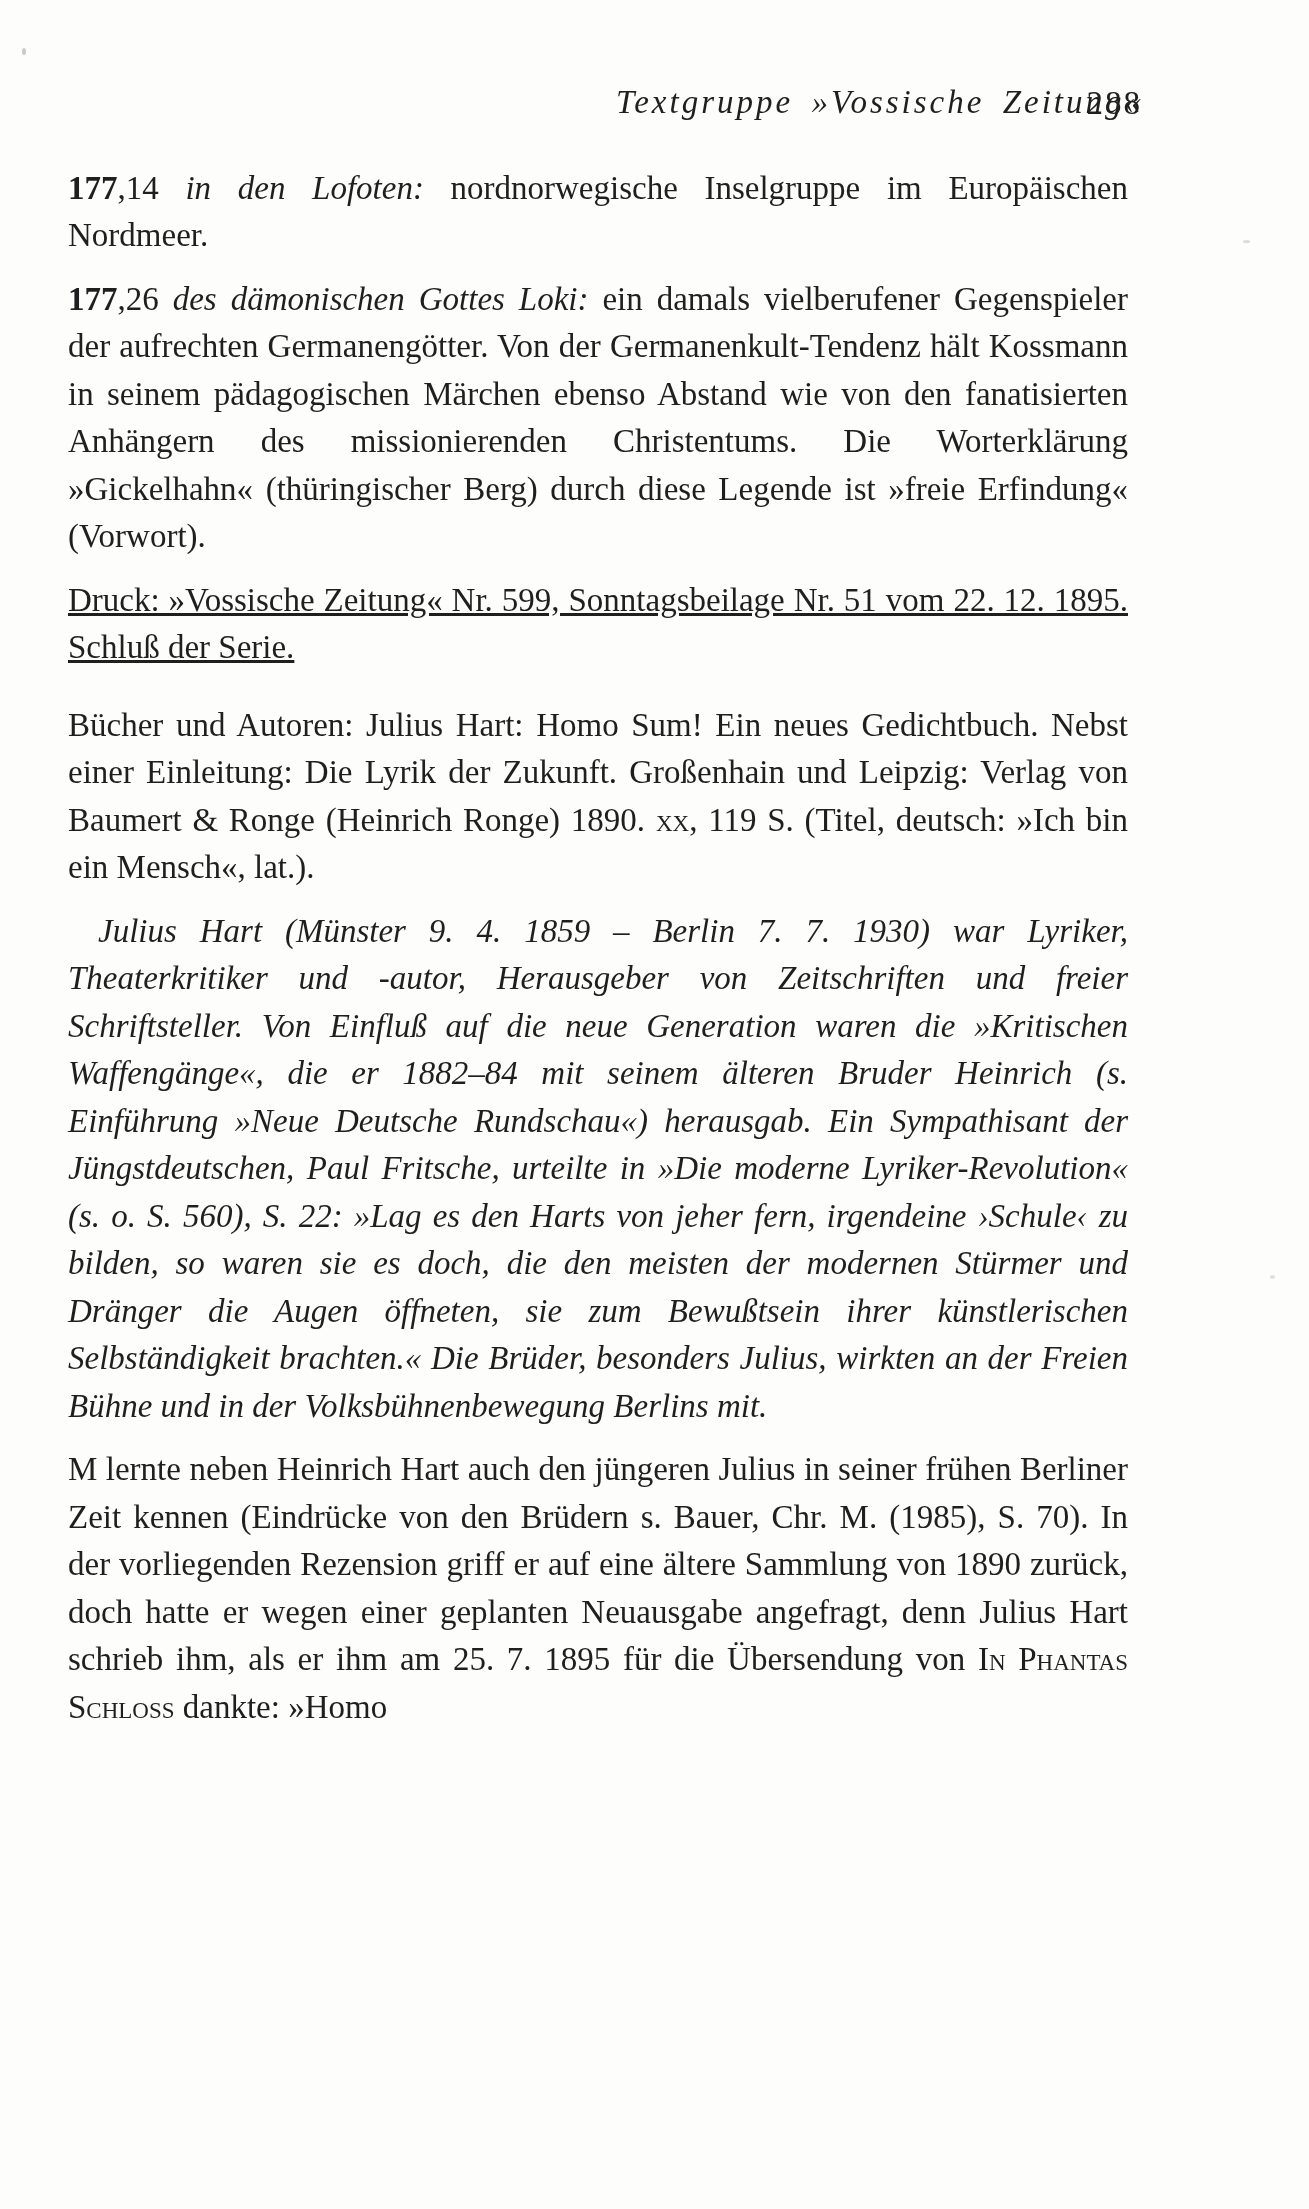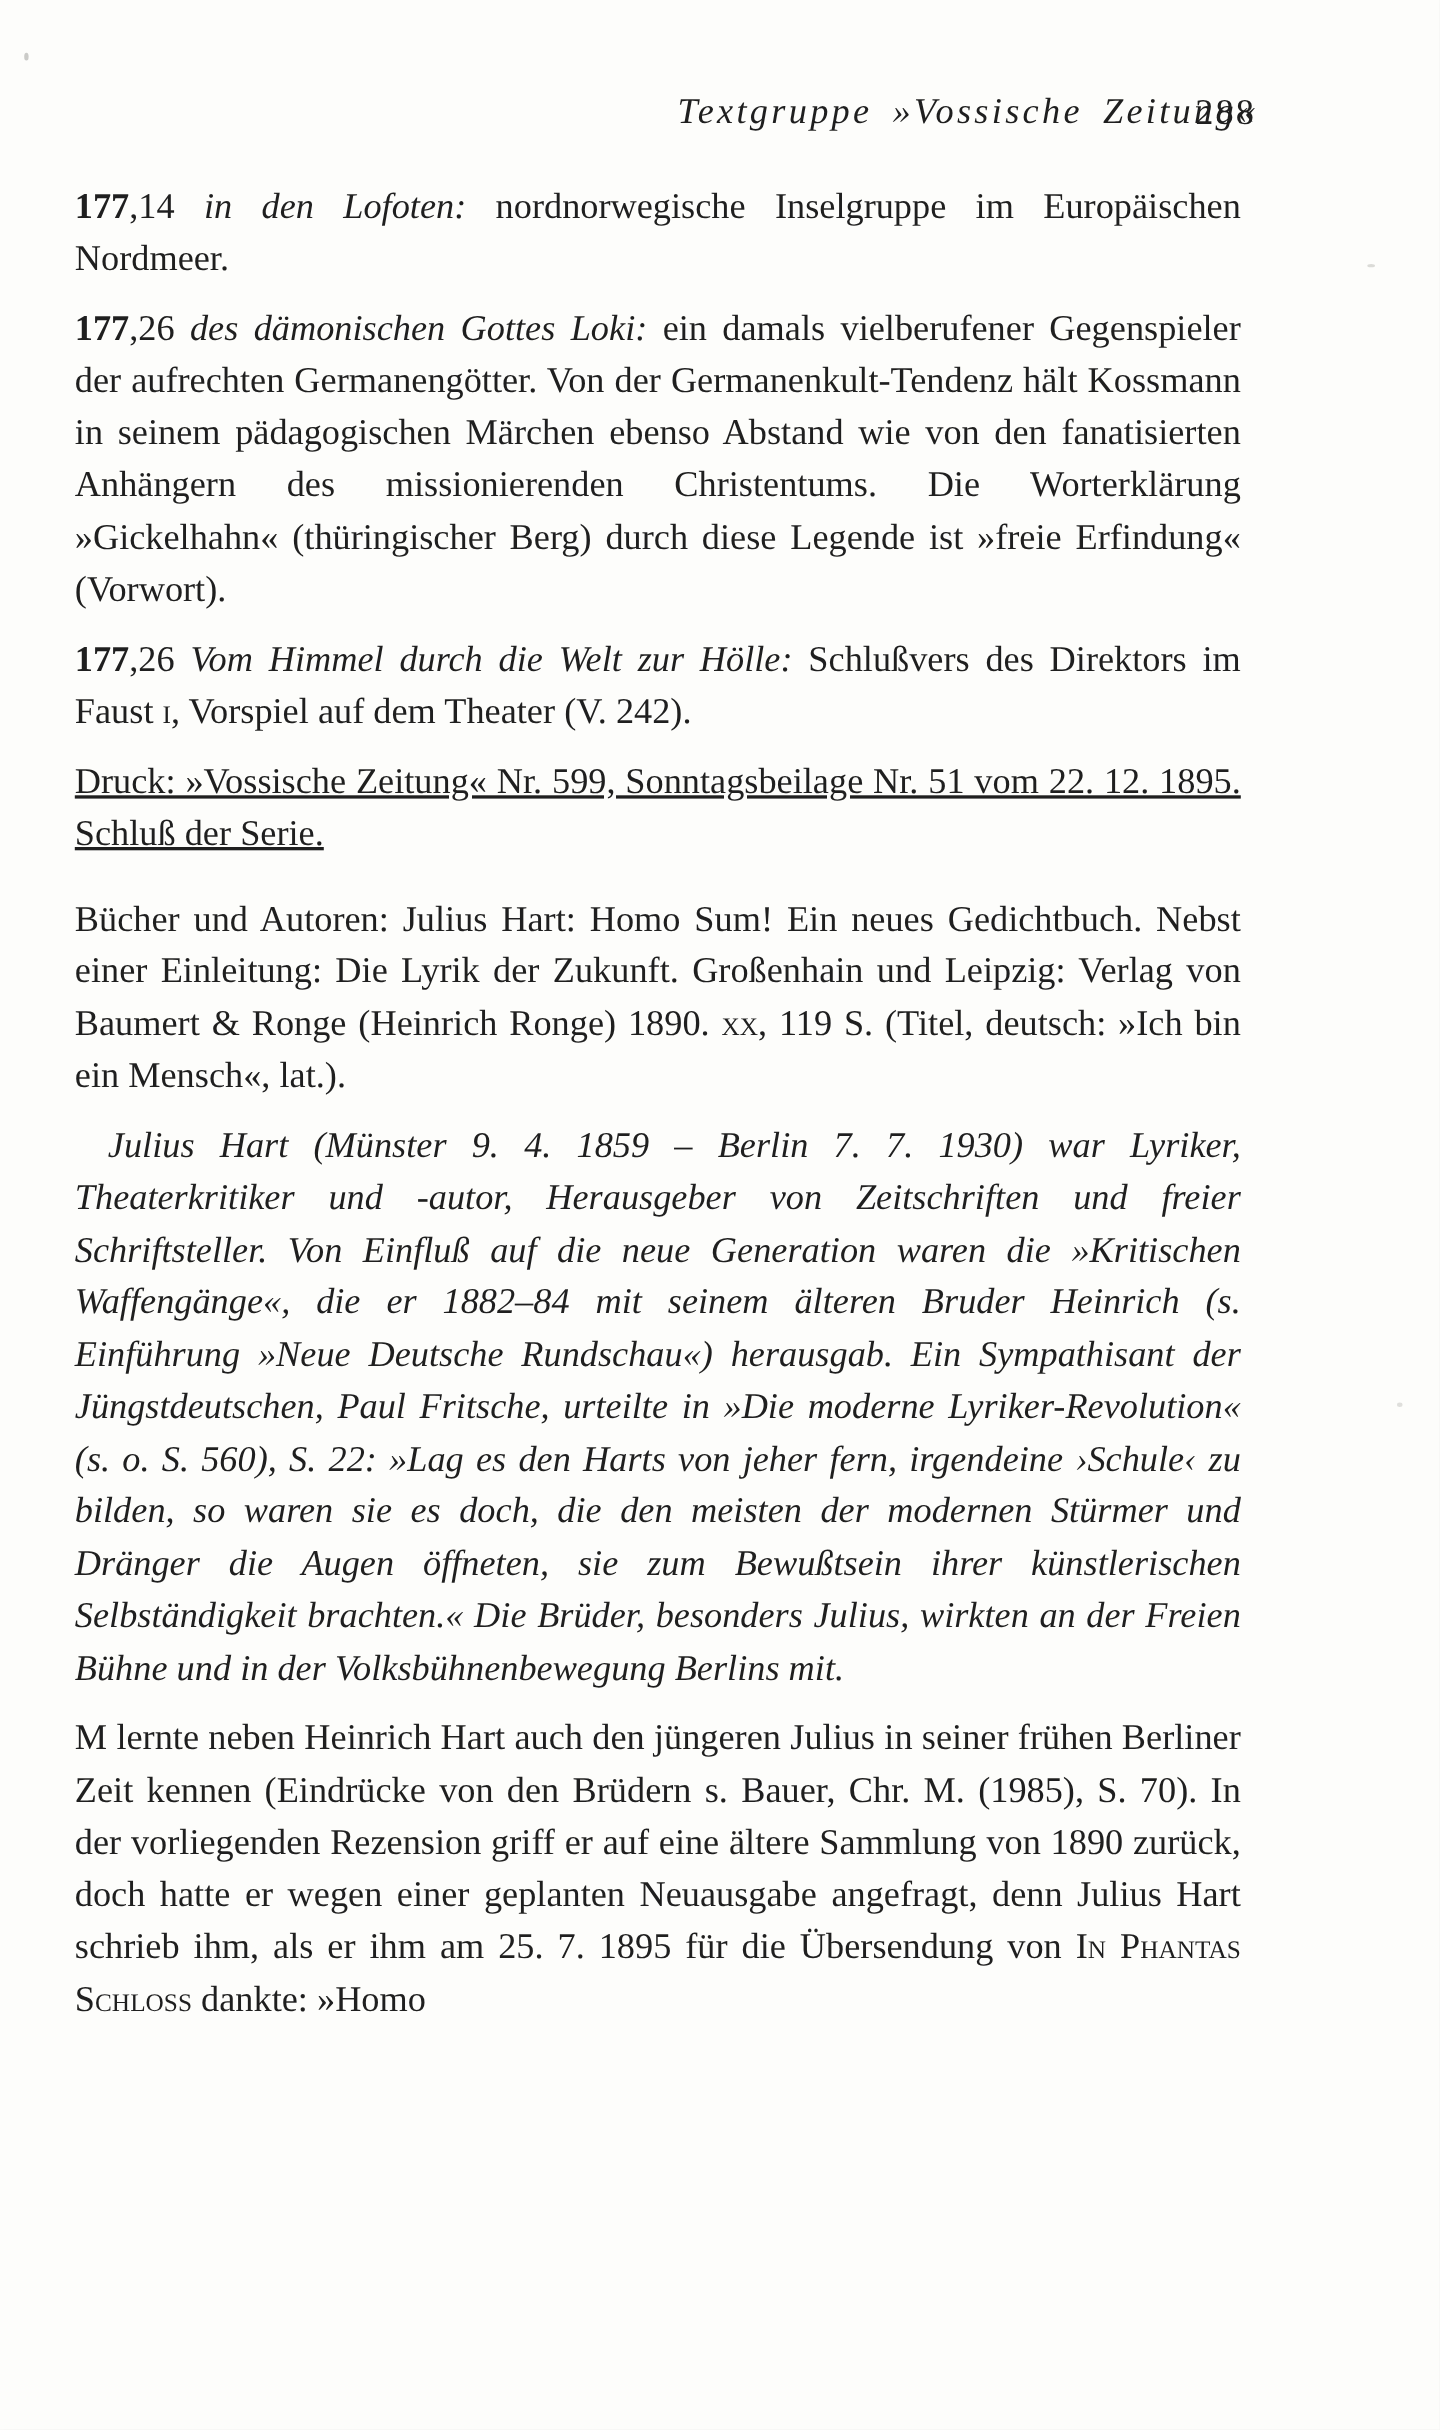--- a/index.html
+++ b/index.html
@@ -51,21 +51,20 @@
   <div class="text-block">
 
     <div class="header-row">
       <span class="running-header">Textgruppe »Vossische Zeitung«</span>
       <span class="page-number">288</span>
     </div>
 
     <div class="entries">
       <p class="entry"><span class="bold">177</span><span>,14 </span><span class="italic">in den Lofoten:</span><span> nordnorwegische Inselgruppe im Europäischen Nordmeer.</span></p>
       <p class="entry"><span class="bold">177</span><span>,26 </span><span class="italic">des dämonischen Gottes Loki:</span><span> ein damals vielberufener Gegenspieler der aufrechten Germanengötter. Von der Germanenkult-Tendenz hält Kossmann in seinem pädagogischen Märchen ebenso Abstand wie von den fanatisierten Anhängern des missionierenden Christentums. Die Worterklärung »Gickelhahn« (thüringischer Berg) durch diese Legende ist »freie Erfindung« (Vorwort).</span></p>
-      <p class="entry"><span class="bold">177</span><span>,26 </span><span class="italic">Vom Himmel durch die Welt zur Hölle:</span><span> Schlußvers des Direktors im Faust </span><span class="sc">i</span><span>, Vorspiel auf dem Theater (V. 242).</span></p>
     </div>
 
 
     <p class="par-druck"><span>Druck: »Vossische Zeitung« Nr. 599, Sonntagsbeilage Nr. 51 vom 22. 12. 1895. Schluß der Serie.</span></p>
     <p class="par-buecher"><span>Bücher und Autoren: Julius Hart: Homo Sum! Ein neues Gedichtbuch. Nebst einer Einleitung: Die Lyrik der Zukunft. Großenhain und Leipzig: Verlag von Baumert &amp; Ronge (Heinrich Ronge) 1890. </span><span class="sc">xx</span><span>, 119 S. (Titel, deutsch: »Ich bin ein Mensch«, lat.).</span></p>
     <p class="par-julius"><span>Julius Hart (Münster 9. 4. 1859 – Berlin 7. 7. 1930) war Lyriker, Theaterkritiker und -autor, Herausgeber von Zeitschriften und freier Schriftsteller. Von Einfluß auf die neue Generation waren die »Kritischen Waffengänge«, die er 1882–84 mit seinem älteren Bruder Heinrich (s. Einführung »Neue Deutsche Rundschau«) herausgab. Ein Sympathisant der Jüngstdeutschen, Paul Fritsche, urteilte in »Die moderne Lyriker-Revolution« (s. o. S. 560), S. 22: »Lag es den Harts von jeher fern, irgendeine ›Schule‹ zu bilden, so waren sie es doch, die den meisten der modernen Stürmer und Dränger die Augen öffneten, sie zum Bewußtsein ihrer künstlerischen Selbständigkeit brachten.« Die Brüder, besonders Julius, wirkten an der Freien Bühne und in der Volksbühnenbewegung Berlins mit.</span></p>
     <p class="par-mlernte"><span>M lernte neben Heinrich Hart auch den jüngeren Julius in seiner frühen Berliner Zeit kennen (Eindrücke von den Brüdern s. Bauer, Chr. M. (1985), S. 70). In der vorliegenden Rezension griff er auf eine ältere Sammlung von 1890 zurück, doch hatte er wegen einer geplanten Neuausgabe angefragt, denn Julius Hart schrieb ihm, als er ihm am 25. 7. 1895 für die Übersendung von </span><span class="sc">In Phantas Schloss</span><span> dankte: »Homo</span></p>
 
   </div>
 </div>

